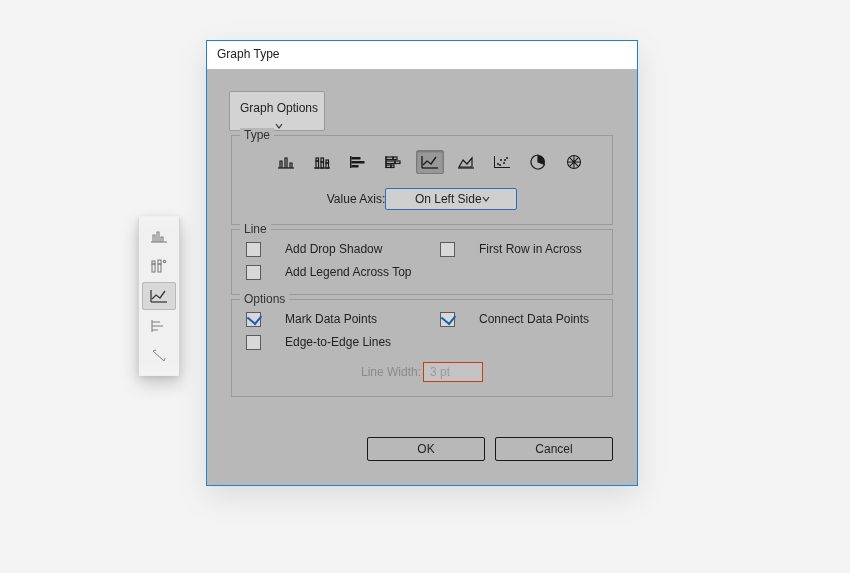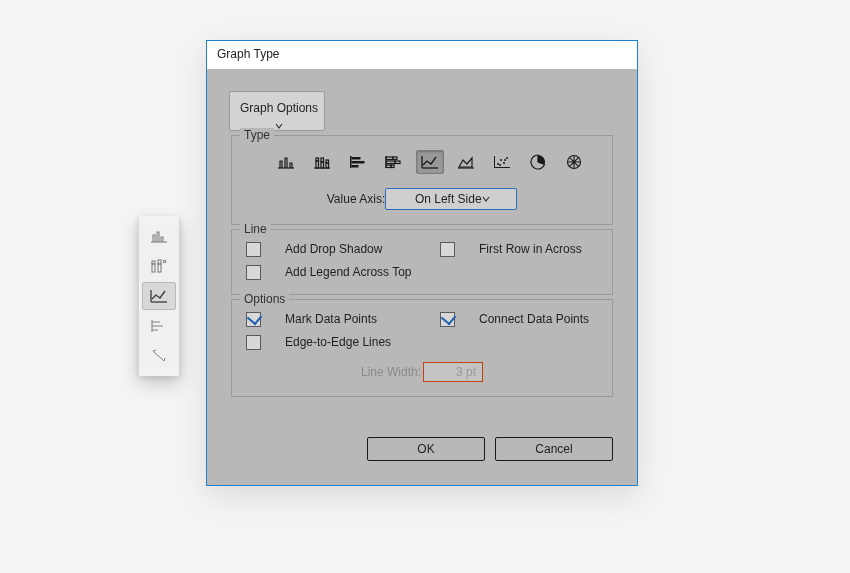--- a/index.html
+++ b/index.html
@@ -183,21 +183,20 @@
   }
 
   
   .lw-row {
     display: flex;
     align-items: center;
     justify-content: center;
     gap: 2px;
     margin-top: 12px;
     color: #8b8b8b;
-    text-align: right;
   }
   .lw-input {
     width: 46px;
     padding: 2px 6px;
     background: #c3c3c3;
     border: 1px solid #c2410c;
     color: #9a9a9a;
   }
 
   

